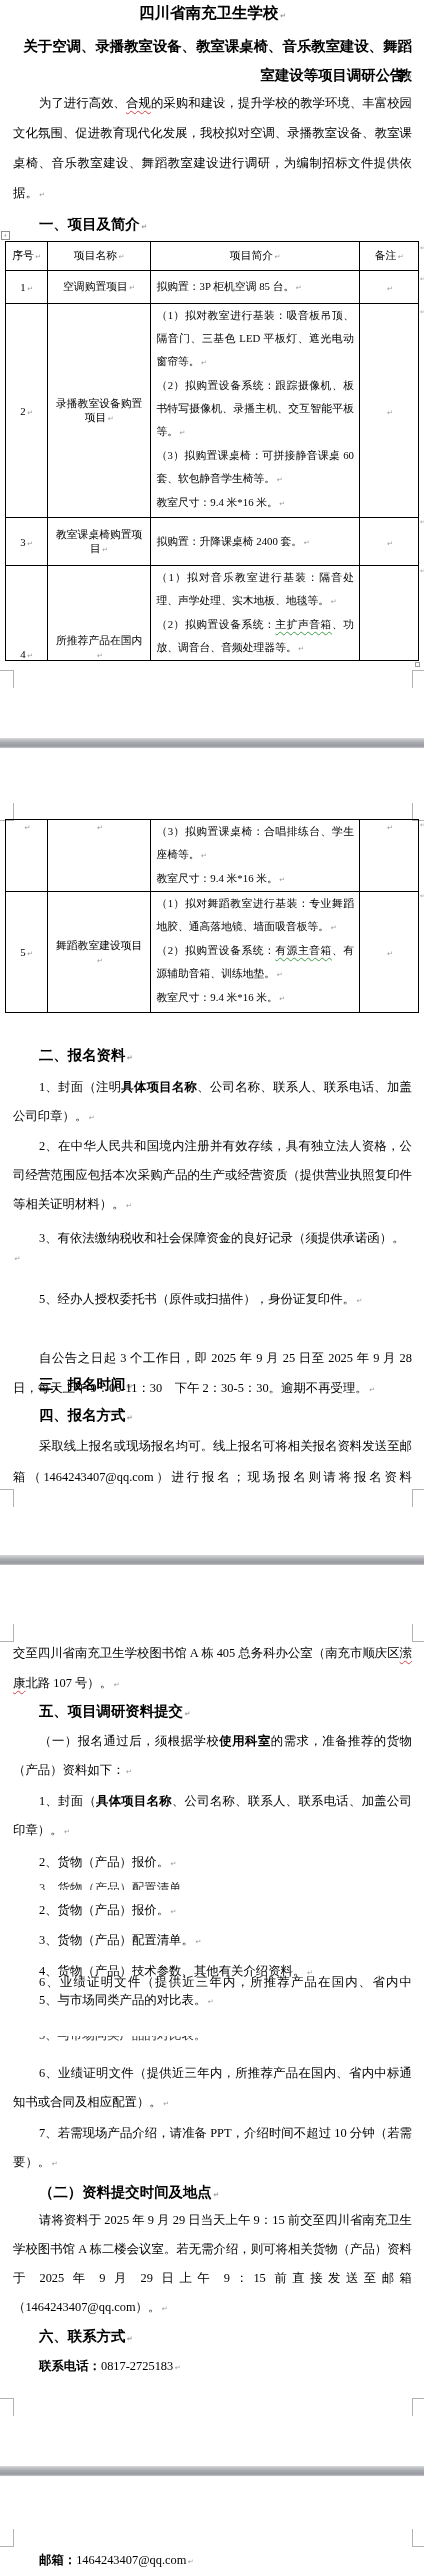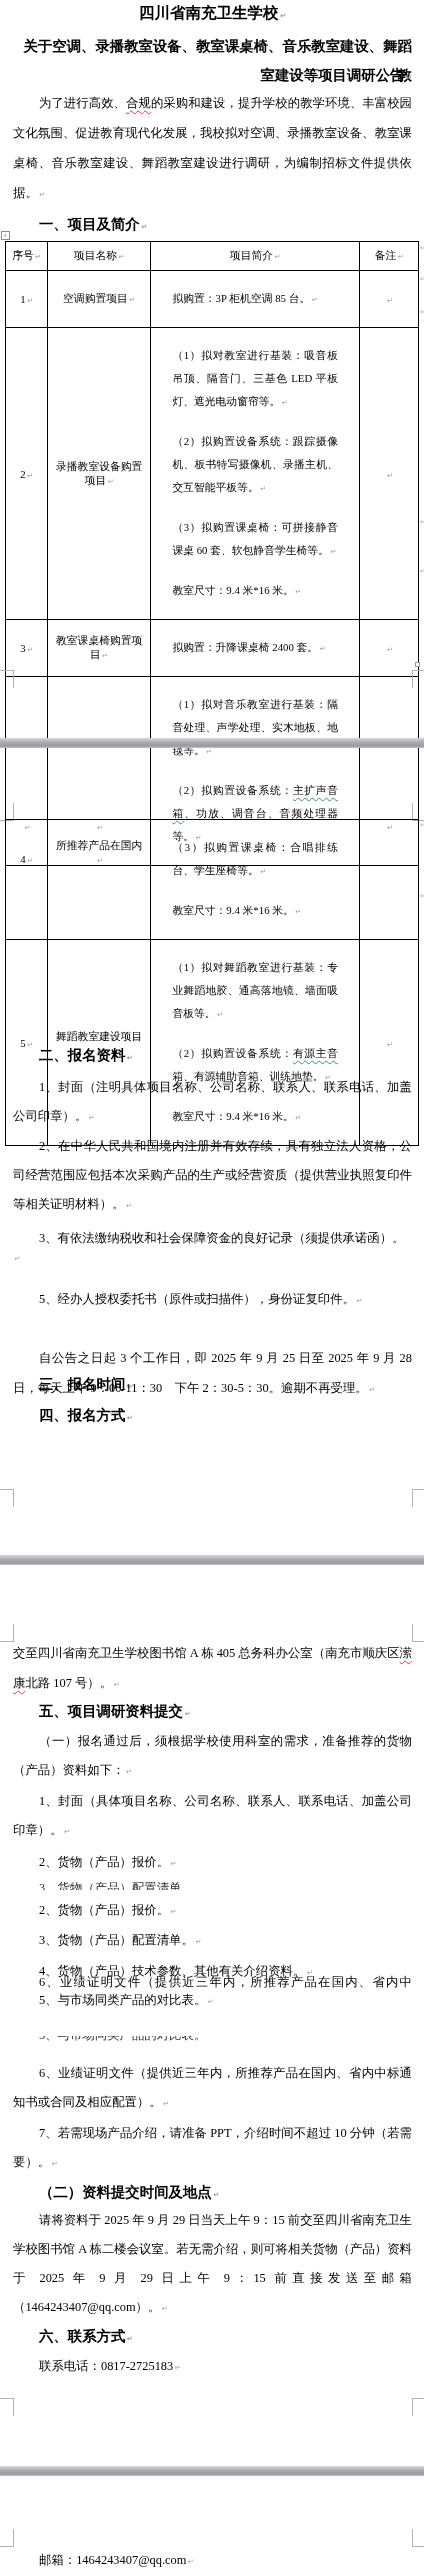--- a/index.html
+++ b/index.html
@@ -13,35 +13,35 @@
   .p{font-size:12.4px;line-height:29px;}
   .ind{text-indent:26px;}
   .j{text-align:justify;}
   .jlast{text-align:justify;text-align-last:justify;}
   .lh58{line-height:30px;}
   .lh59{line-height:30px;}
   .lh60{line-height:31px;}
   .single{line-height:18.5px;}
   .hd{font-family:"Liberation Sans","DejaVu Sans",sans-serif;font-weight:700;
       font-size:14.4px;line-height:20.6px;text-indent:26px;}
-  .sb{font-weight:400;font-family:"Liberation Sans","DejaVu Sans",sans-serif;}
+  .sb{font-weight:700;font-family:"Liberation Sans","DejaVu Sans",sans-serif;}
   .u-red{text-decoration-line:underline;text-decoration-style:wavy;text-decoration-color:#d94040;
          text-decoration-thickness:0.5px;text-underline-offset:2.6px;}
   .u-green{text-decoration-line:underline;text-decoration-style:wavy;text-decoration-color:#3b9e46;
          text-decoration-thickness:0.5px;text-underline-offset:2.6px;}
   .pm{color:#98a0a8;font-size:7.2px;font-family:"DejaVu Sans",sans-serif;margin-left:1.5px;}
   
   .twrap{position:absolute;left:5.2px;}
   .ptable{border-collapse:collapse;table-layout:fixed;width:413px;}
   .ptable td{border:1px solid #000;padding:0 5.2px;font-size:10.8px;overflow:hidden;}
   .cellc{text-align:center;vertical-align:middle;}
   .celli{vertical-align:top;padding:1.5px 6.2px 0 7.2px;}
   .cellb{vertical-align:bottom;padding-bottom:27px;text-align:center;}
   .celltm{vertical-align:top;text-align:center;padding-top:2.1px;}
-  .cp{margin:16px;line-height:23px;text-align:justify;font-size:10.8px;}
+  .cp{margin:0;line-height:23px;text-align:justify;font-size:10.8px;}
   
   .band{position:absolute;left:0;width:424px;height:10.3px;
         background:linear-gradient(180deg,#d6d7d9 0%,#a7aaae 45%,#97999e 80%,#c3c5c7 100%);}
   .cm{position:absolute;width:15.5px;height:16.5px;border:0 solid #b3b3b3;}
   .cm-bl{left:-2.1px;border-top:0.5px solid #b3b3b3;border-right:0.5px solid #b3b3b3;}
   .cm-br{left:412px;border-top:0.5px solid #b3b3b3;border-left:0.5px solid #b3b3b3;}
   .cm-tl{left:-2.1px;border-bottom:0.5px solid #b3b3b3;border-right:0.5px solid #b3b3b3;}
   .cm-tr{left:412px;border-bottom:0.5px solid #b3b3b3;border-left:0.5px solid #b3b3b3;}
   .thandle{position:absolute;left:0.5px;top:231px;width:7.2px;height:7.2px;border:0.5px solid #8e8e8e;
            color:#777;font:5.2px/6.7px "DejaVu Sans",sans-serif;text-align:center;background:#fff;}
@@ -171,20 +171,21 @@
   <div class="blk hd" style="top:1045px"><span>二、报名资料</span><span class="pm">↵</span></div>
   <div class="blk p ind j" style="top:1073px"><span><span>1、封面（注明</span><span class="sb">具体项目名称</span><span>、公司名称、联系人、联系电话、加盖公司印章）。</span></span><span class="pm">↵</span></div>
   <div class="blk p ind j" style="top:1132px"><span>2、在中华人民共和国境内注册并有效存续，具有独立法人资格，公司经营范围应包括本次采购产品的生产或经营资质（提供营业执照复印件等相关证明材料）。</span><span class="pm">↵</span></div>
   <div class="blk p ind single" style="top:1229px"><span>3、有依法缴纳税收和社会保障资金的良好记录（须提供承诺函）。</span><span class="pm">↵</span></div>
   <div class="blk p ind single" style="top:1290px"><span>5、经办人授权委托书（原件或扫描件），身份证复印件。</span><span class="pm">↵</span></div>
 
   <div class="blk hd" style="top:1374px"><span>三、报名时间</span><span class="pm">↵</span></div>
   <div class="blk p ind j lh58" style="top:1343px"><span>自公告之日起 3 个工作日，即 2025 年 9 月 25 日至 2025 年 9 月 28 日，每天上午 9：00-11：30　下午 2：30-5：30。逾期不再受理。</span><span class="pm">↵</span></div>
 
   <div class="blk hd" style="top:1405px"><span>四、报名方式</span><span class="pm">↵</span></div>
+  <div class="blk p ind j jlast lh60" style="top:1431px"><span>采取线上报名或现场报名均可。线上报名可将相关报名资料发送至邮箱（1464243407@qq.com）进行报名；现场报名则请将报名资料</span></div>
 
   <div class="cm cm-bl" style="top:1489px"></div>
   <div class="cm cm-br" style="top:1489px"></div>
   <div class="band" style="top:1555px"></div>
 
   <div class="cm cm-tl" style="top:1624px"></div>
   <div class="cm cm-tr" style="top:1624px"></div>
 
   <div class="blk p j lh58" style="top:1638px"><span><span>交至四川省南充卫生学校图书馆 A 栋 405 总务科办公室（南充市顺庆区</span><span class="u-red">潆康</span><span>北路 107 号）。</span></span><span class="pm">↵</span></div>
 

